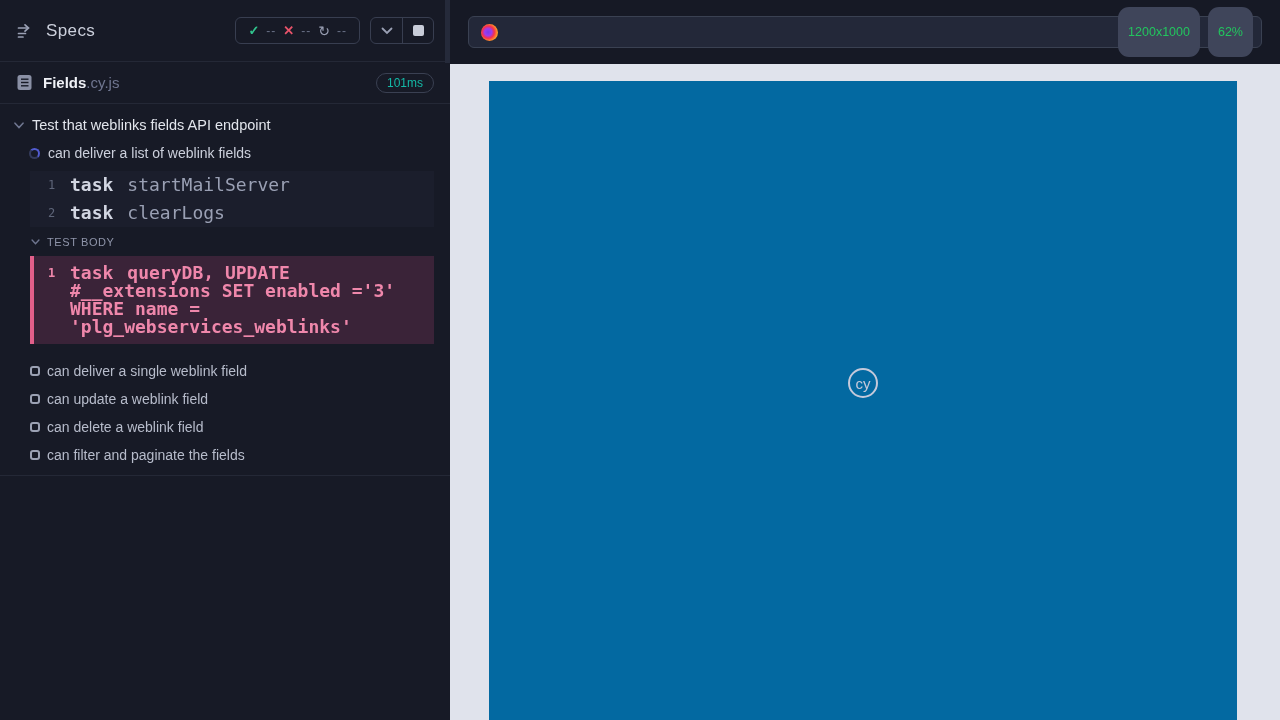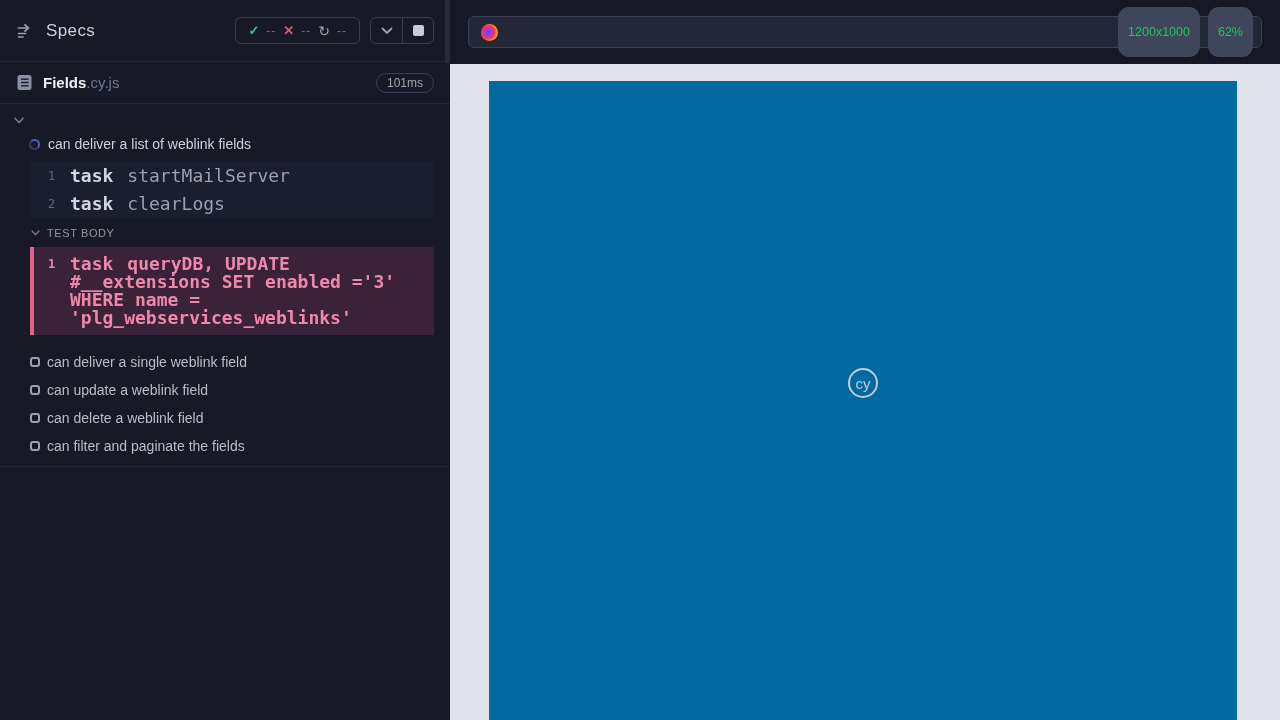--- a/index.html
+++ b/index.html
@@ -49,21 +49,21 @@
 
   .spec-row {
     display:flex; align-items:center; padding:10px 16px; height:42px;
     border-bottom:1px solid #242836;
   }
   .spec-name { font-size:15px; margin-left:10px; }
   .spec-name b { color:#eff1f6; font-weight:bold; }
   .spec-name span { color:#6f7690; font-weight:normal; }
   .spec-duration {
     margin-left:auto; border:1px solid #3a4052; border-radius:11px;
-    padding:2px 10px; font-size:12px; color:#a3a3a3;
+    padding:2px 10px; font-size:12px; color:#14b8a6;
   }
 
   .runnables { padding-top:8px; border-bottom:1px solid #242836; }
   .suite-row { display:flex; align-items:center; padding:5px 0 5px 14px; }
   .suite-title { font-size:14.5px; color:#e2e5ec; margin-left:8px; }
   .test-row { display:flex; align-items:center; padding:7px 0 7px 29px; }
   .test-title { font-size:14px; color:#ccd0dc; margin-left:8px; }
   .spinner {
     width:11px; height:11px; border-radius:50%;
     border:2.5px solid #343b5c;
@@ -187,20 +187,21 @@
   </div>
 
   <div class="runnables">
 
     <div class="suite-row">
       <span class="chev">
         <svg width="10" height="7" viewBox="0 0 10 7" fill="none" stroke="#6f7690" stroke-width="1.6" stroke-linecap="round">
             <path d="M1 1.2L5 5.5 9 1.2"></path>
           </svg>
       </span>
+      <span class="suite-title">Test that weblinks fields API endpoint</span>
     </div>
 
     <div class="test-row">
       <span class="spinner"></span>
       <span class="test-title">can deliver a list of weblink fields</span>
     </div>
 
 
     <div class="cmd-block">
       <div class="cmd-row">

